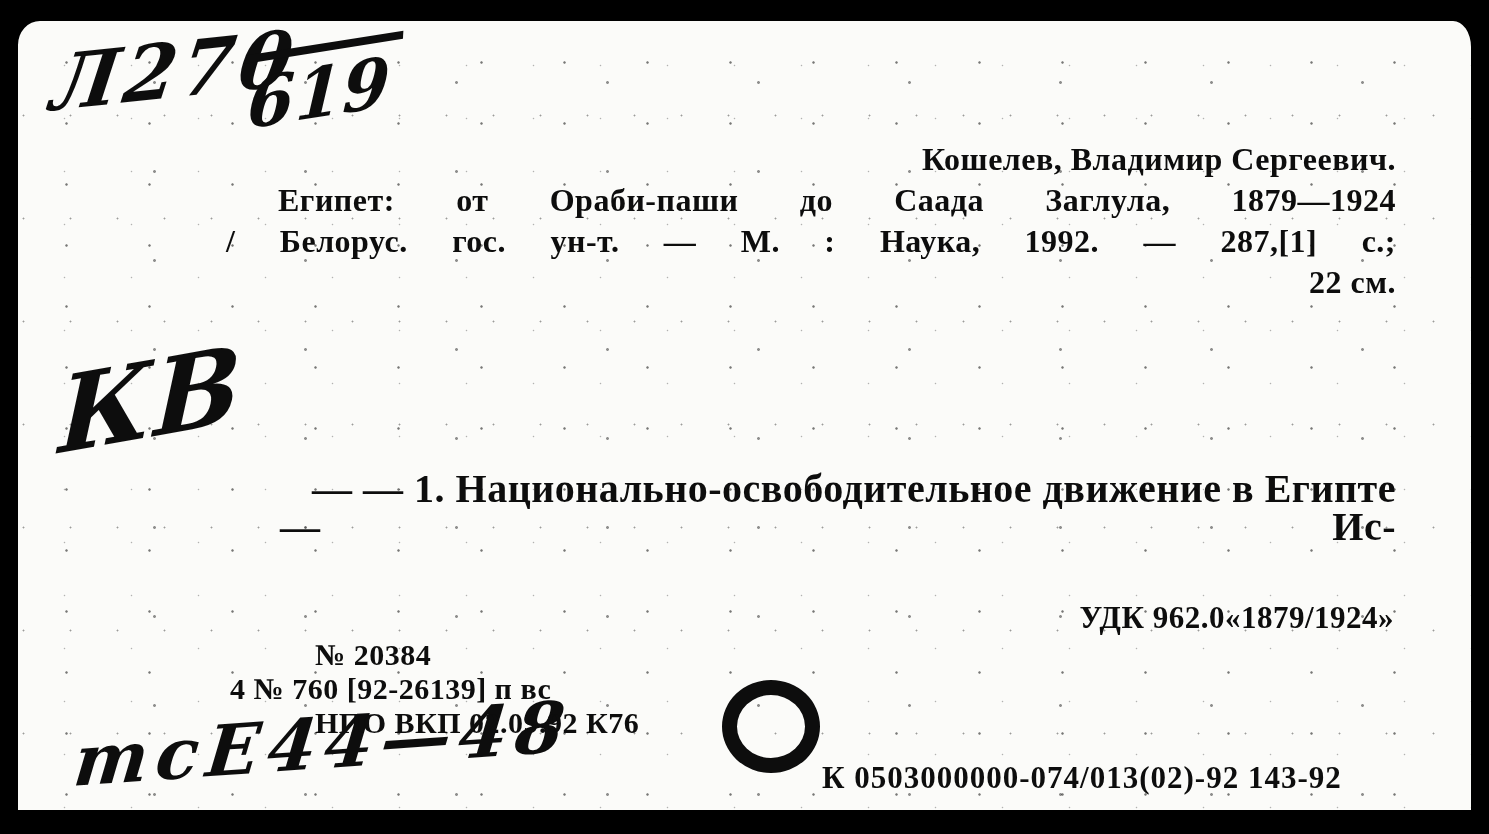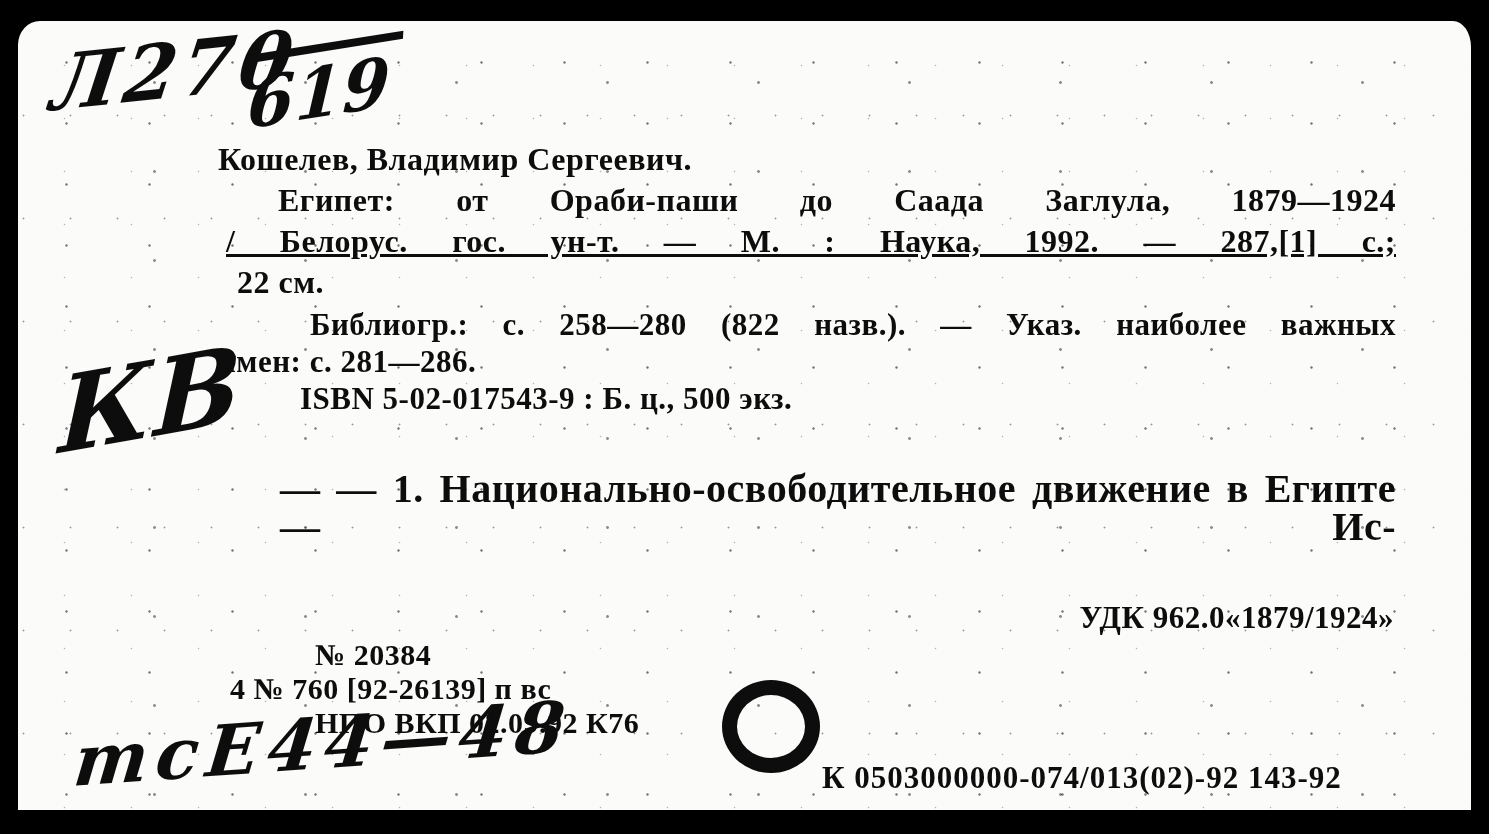--- a/index.html
+++ b/index.html
@@ -43,37 +43,37 @@
 
   
   .typed {
     position: absolute;
     font-weight: 700;
     font-size: 32px;
     letter-spacing: 0.5px;
     white-space: nowrap;
   }
   .block { width: 1178px; left: 218px; }
-  .block .line { white-space: normal; }
+  .block .line { white-space: normal; text-align: right; }
   .j {                       
     text-align: justify;
     text-align-last: justify;
   }
   .g-title { top: 139px; line-height: 41px; }
   .g-bib   { top: 306px; line-height: 37px; font-size: 31px; }
   .g-subj  { top: 470px; line-height: 38px; font-size: 40px; }
 
   .ml60 { margin-left: 60px; }
   .ml92 { margin-left: 92px; }
   .ml82 { margin-left: 82px; }
   .ml62 { margin-left: 62px; }
   .ml55 { margin-left: 85px; }
   .ml12 { margin-left: 12px; }
   .ml9  { margin-left: 19px;  }
-  .ml8  { margin-left: 8px; text-decoration: underline;  }
+  .ml8  { margin-left: 8px;  }
 
   .udc  { top: 600px; right: 95px; font-size: 31px; }
   .ekl  { top: 673px; right: 95px; font-size: 31px; }
   .nums { top: 638px; left: 230px; line-height: 34px; font-size: 30px; }
   .code { top: 760px; left: 822px; font-size: 31px; letter-spacing: 1px; }
 
   
   .stamp-circle {
     position: absolute;
     left: 722px; top: 680px;
@@ -133,25 +133,20 @@
   <div class="hw hw-kb">КВ</div>
   <div class="hw hw-note">тсЕ44—48</div>
 
   <div class="typed block g-title">
     <div class="line">Кошелев, Владимир Сергеевич.</div>
     <div class="line j ml60">Египет: от Ораби-паши до Саада Заглула, 1879—1924</div>
     <div class="line j ml8">/ Белорус. гос. ун-т. — М. : Наука, 1992. — 287,[1] с.;</div>
     <div class="line ml9">22 см.</div>
   </div>
 
-  <div class="typed block g-bib">
-    <div class="line j ml92">Библиогр.: с. 258—280 (822 назв.). — Указ. наиболее важных</div>
-    <div class="line">имен: с. 281—286.</div>
-    <div class="line ml82">ISBN 5-02-017543-9 : Б. ц., 500 экз.</div>
-  </div>
 
   <div class="typed block g-subj">
     <div class="line j ml62">— — 1. Национально-освободительное движение в Египте — Ис-</div>
   </div>
 
   <div class="typed udc">УДК 962.0«1879/1924»</div>
 
   <div class="typed nums">
     <div class="line ml55">№ 20384</div>
     <div class="line">4 № 760 [92-26139] п вс</div>

